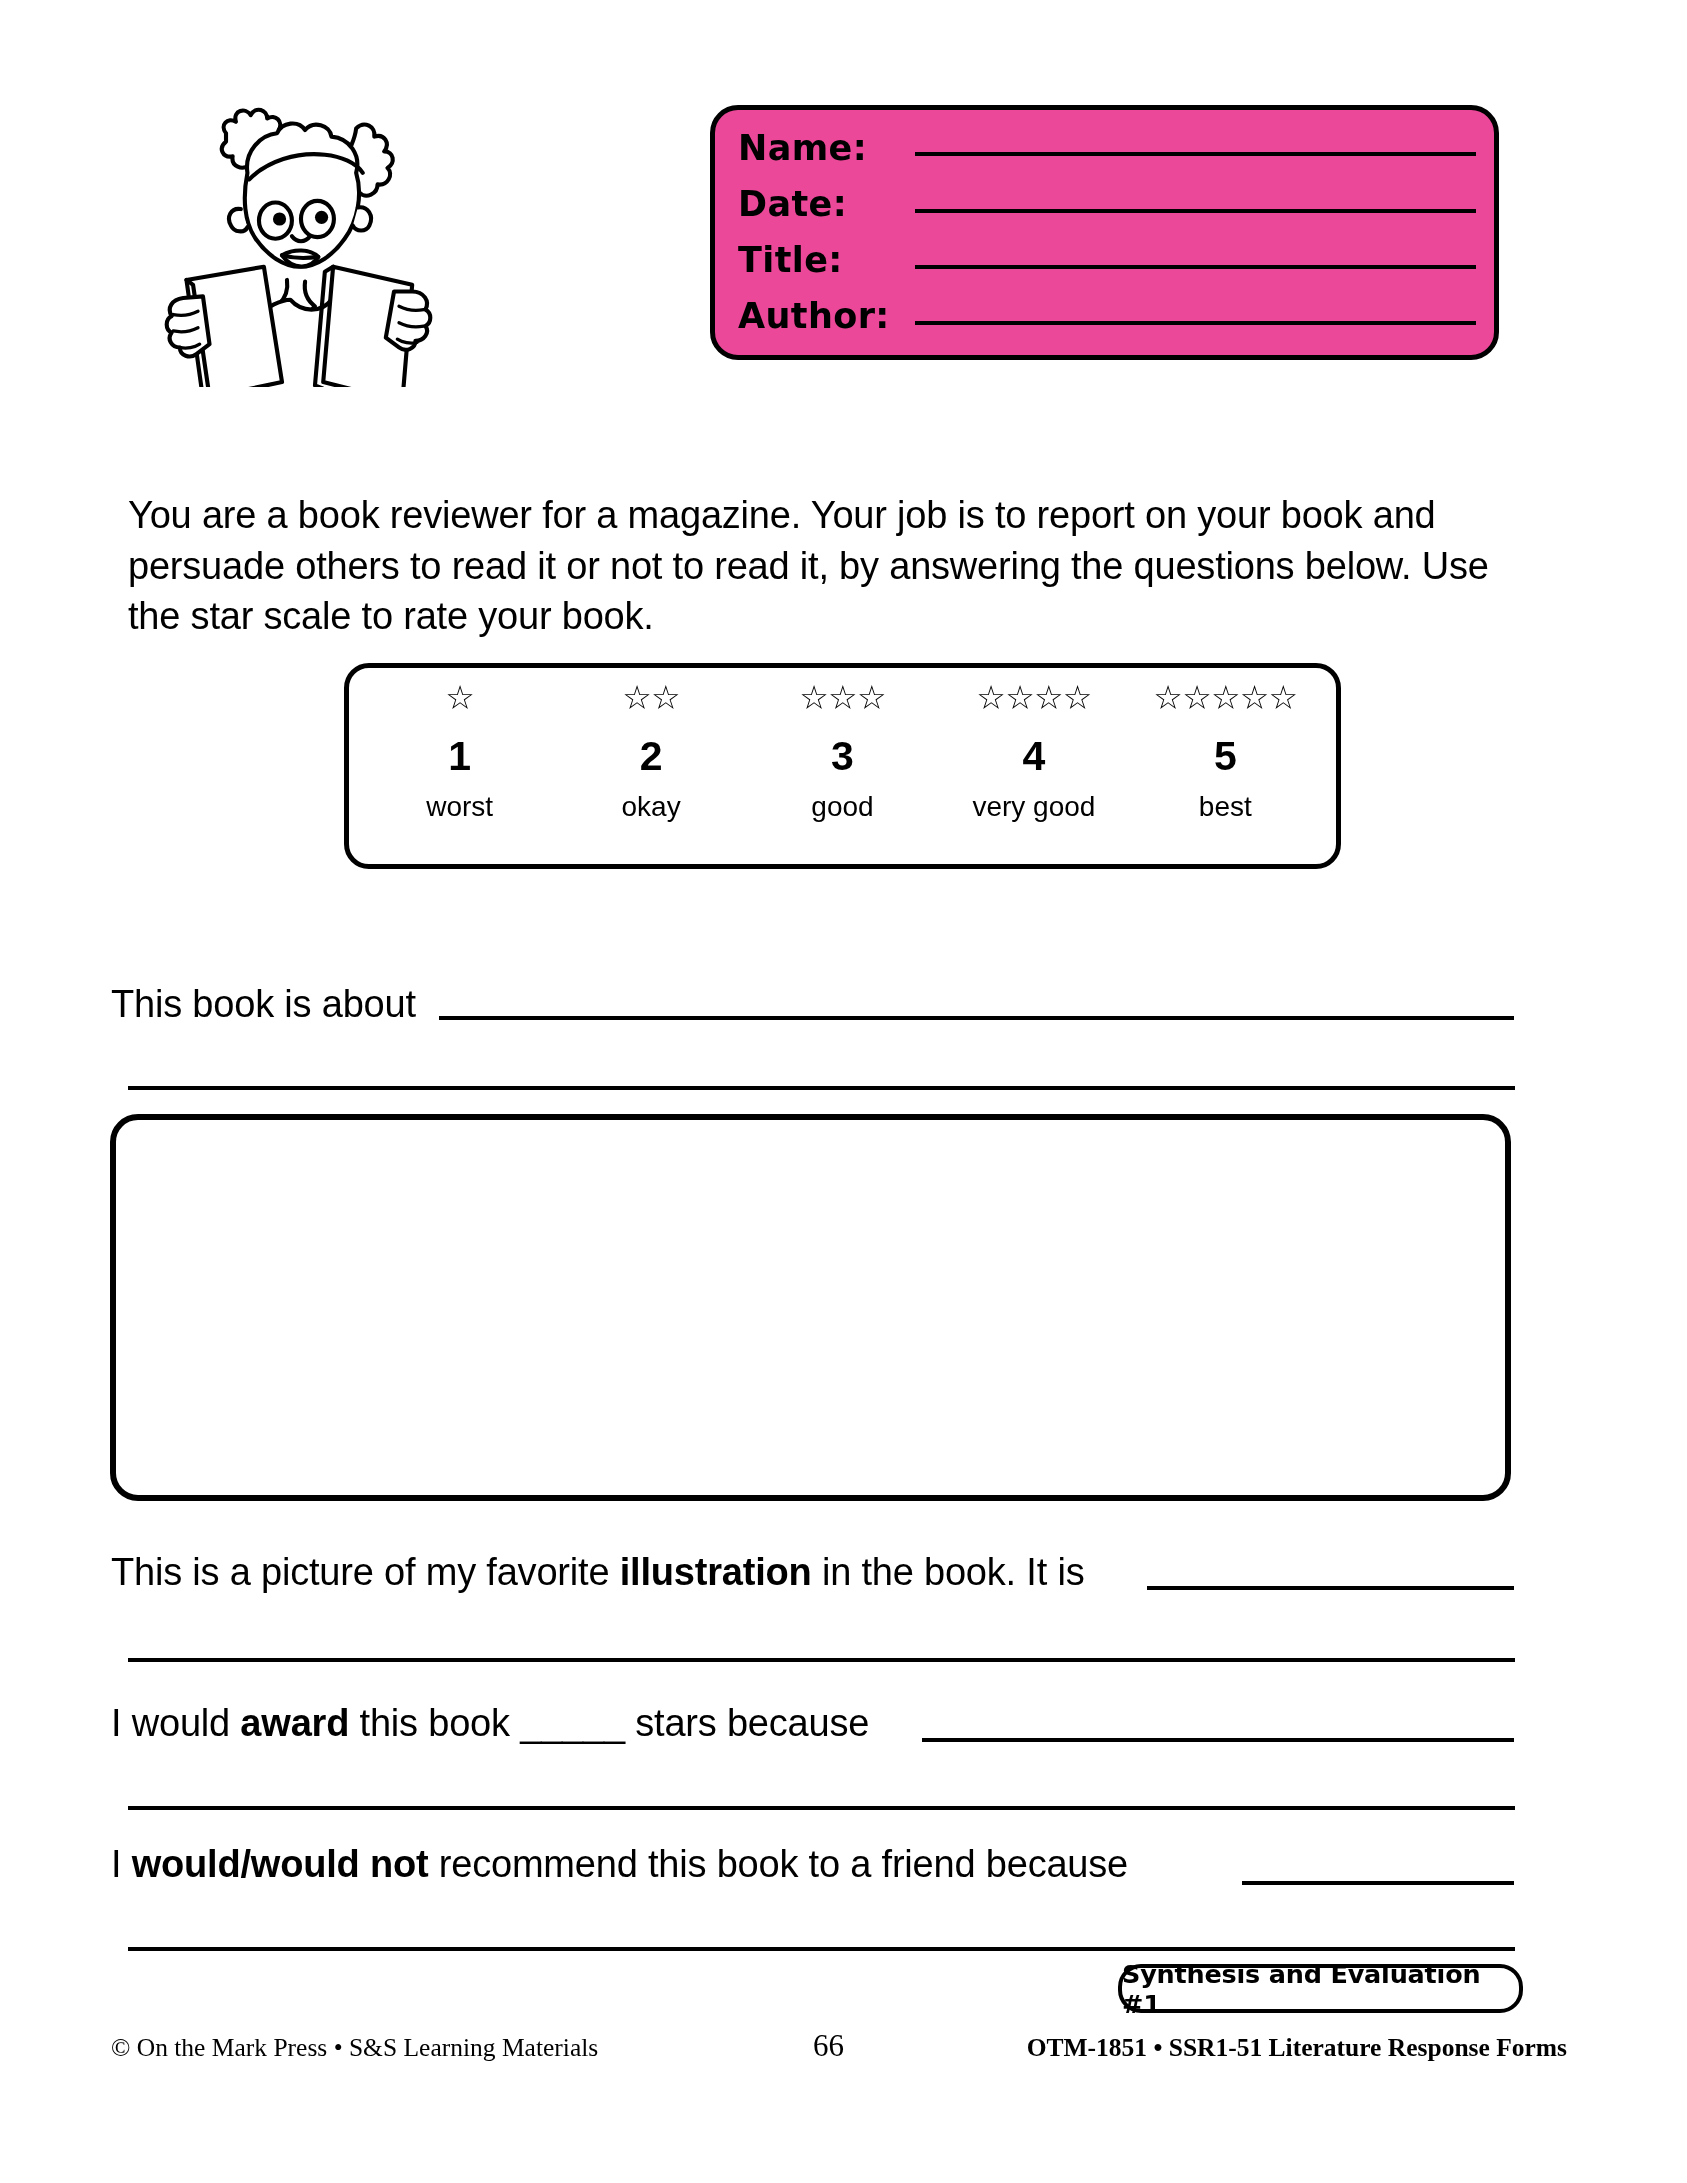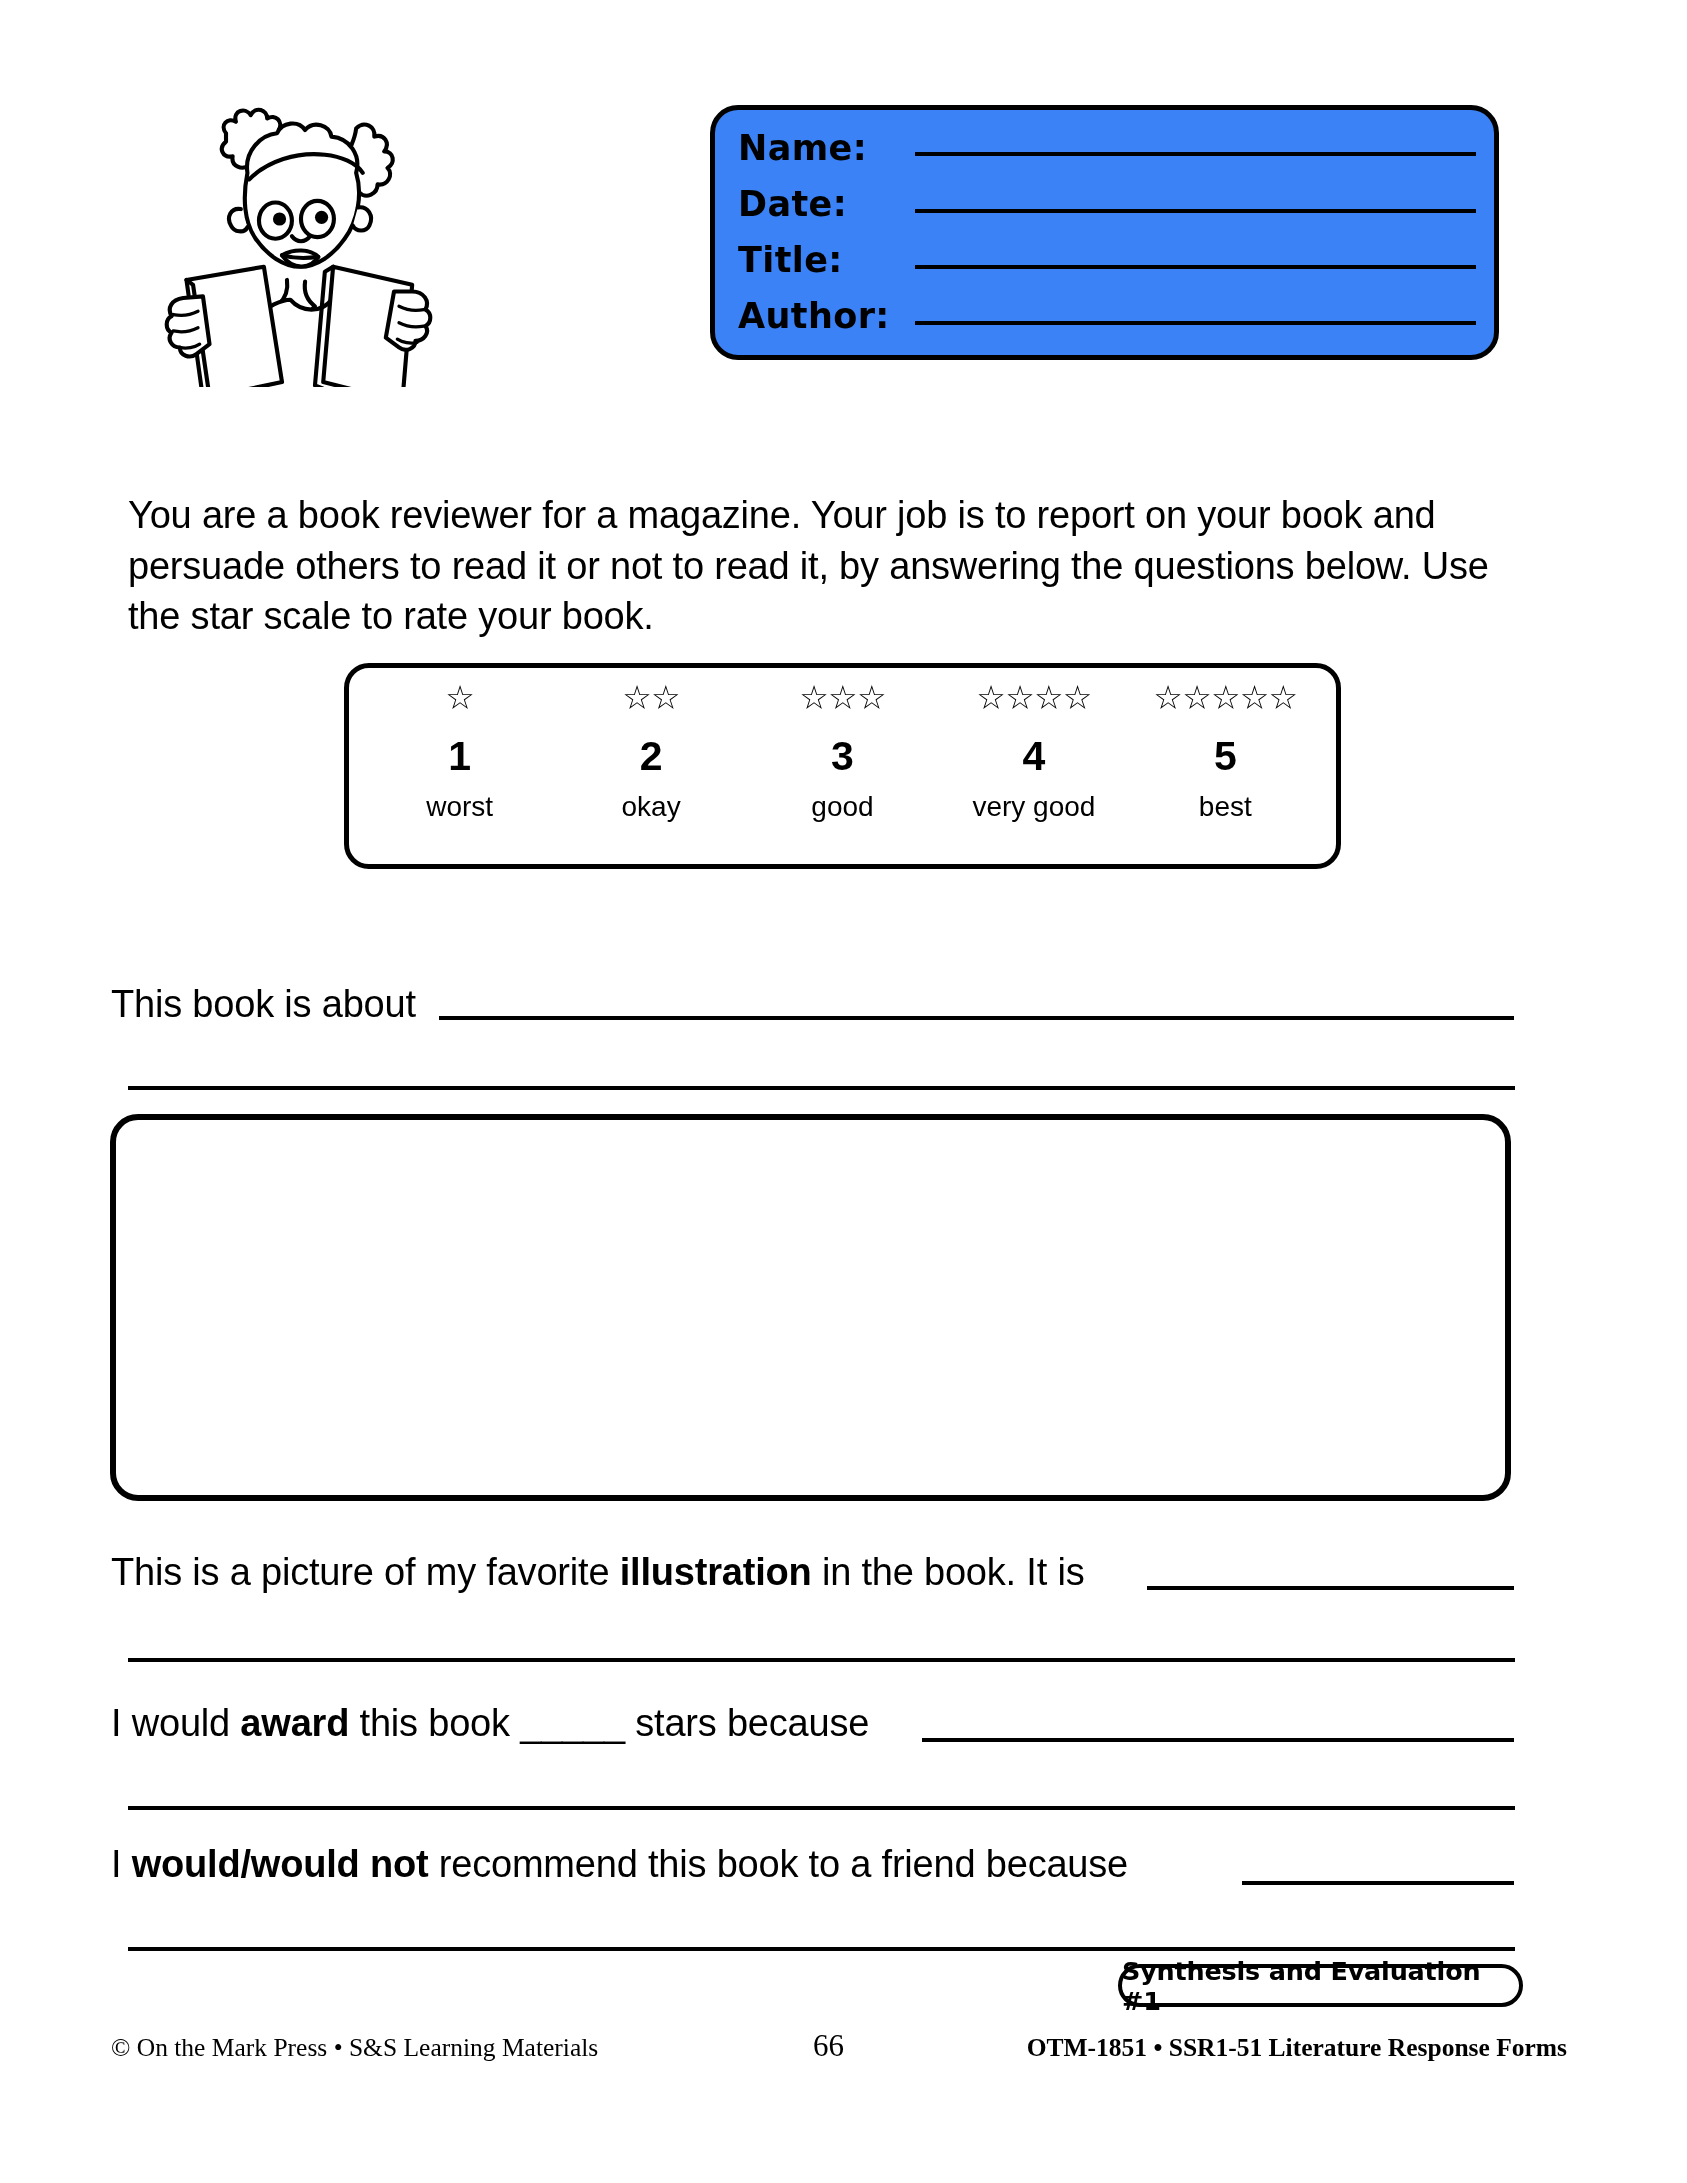--- a/index.html
+++ b/index.html
@@ -23,21 +23,21 @@
     width: 297px; height: 313px;
   }
   .mascot svg { width: 100%; height: 100%; display: block; }
 
   .namebox {
     position: absolute;
     left: 710px; top: 105px;
     width: 789px; height: 255px;
     border: 5.8px solid #000;
     border-radius: 28px;
-    background: #3b82f6;
+    background: #ec4899;
   }
   .namebox-rows {
     position: absolute;
     left: 23px; right: 18px; top: 10px; bottom: 10px;
     display: flex;
     flex-direction: column;
     justify-content: space-around;
   }
   .namebox-row {
     display: flex;
@@ -180,21 +180,21 @@
     width: 1401px; height: 387px;
     border: 6.6px solid #000;
     border-radius: 28px;
     background: #fff;
   }
 
   
   .badge {
     position: absolute;
     left: 1118px; top: 1964px;
-    width: 405px; height: 43px;
+    width: 405px; height: 49px;
     border: 4.1px solid #000;
     border-radius: 23px;
     display: flex;
     align-items: center;
     justify-content: center;
     font-family: "DejaVu Sans", sans-serif;
     font-size: 25.5px;
     font-weight: 700;
     letter-spacing: -0.2px;
     background: #fff;

